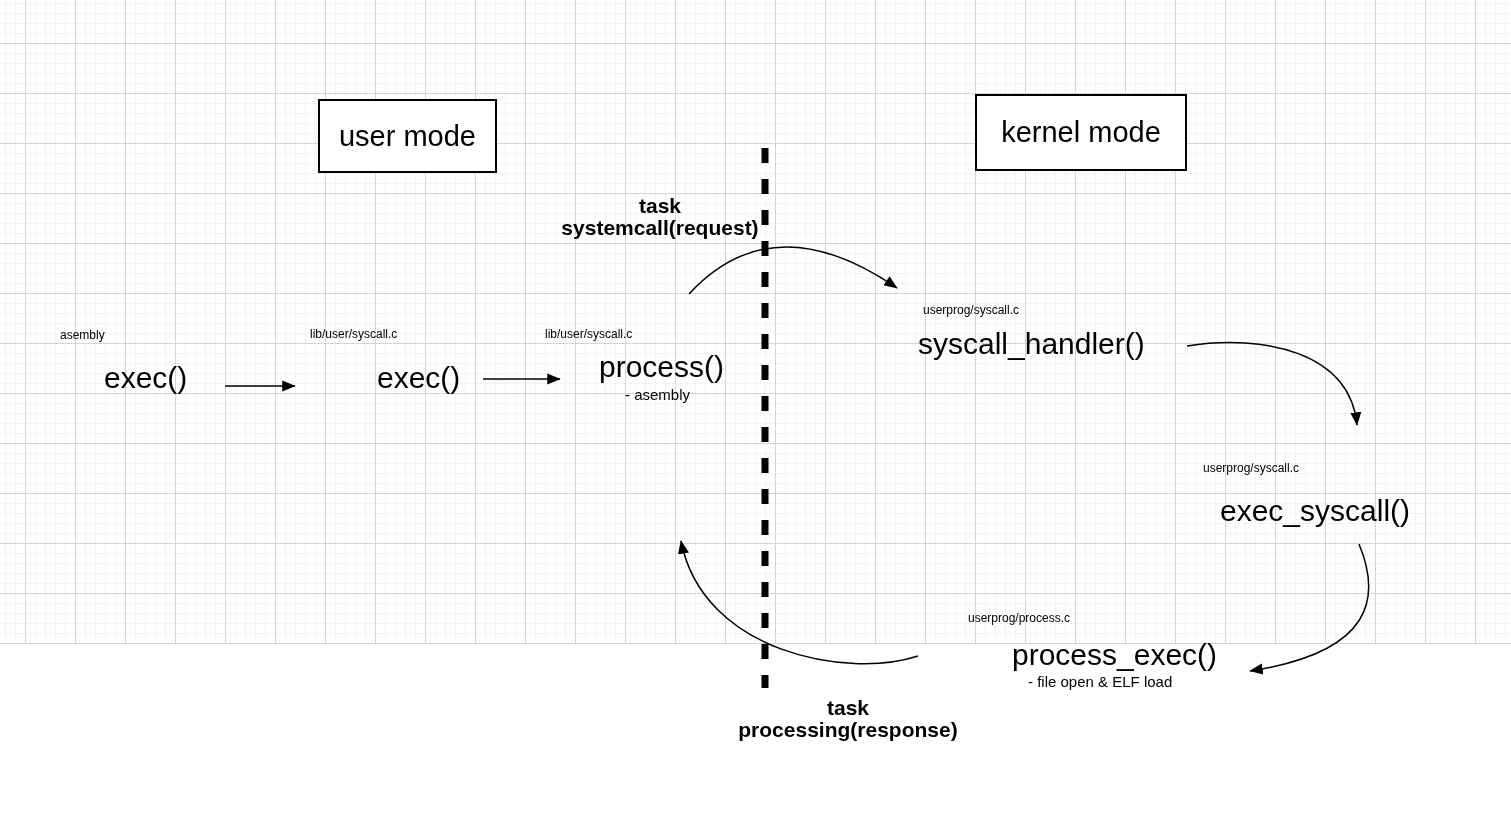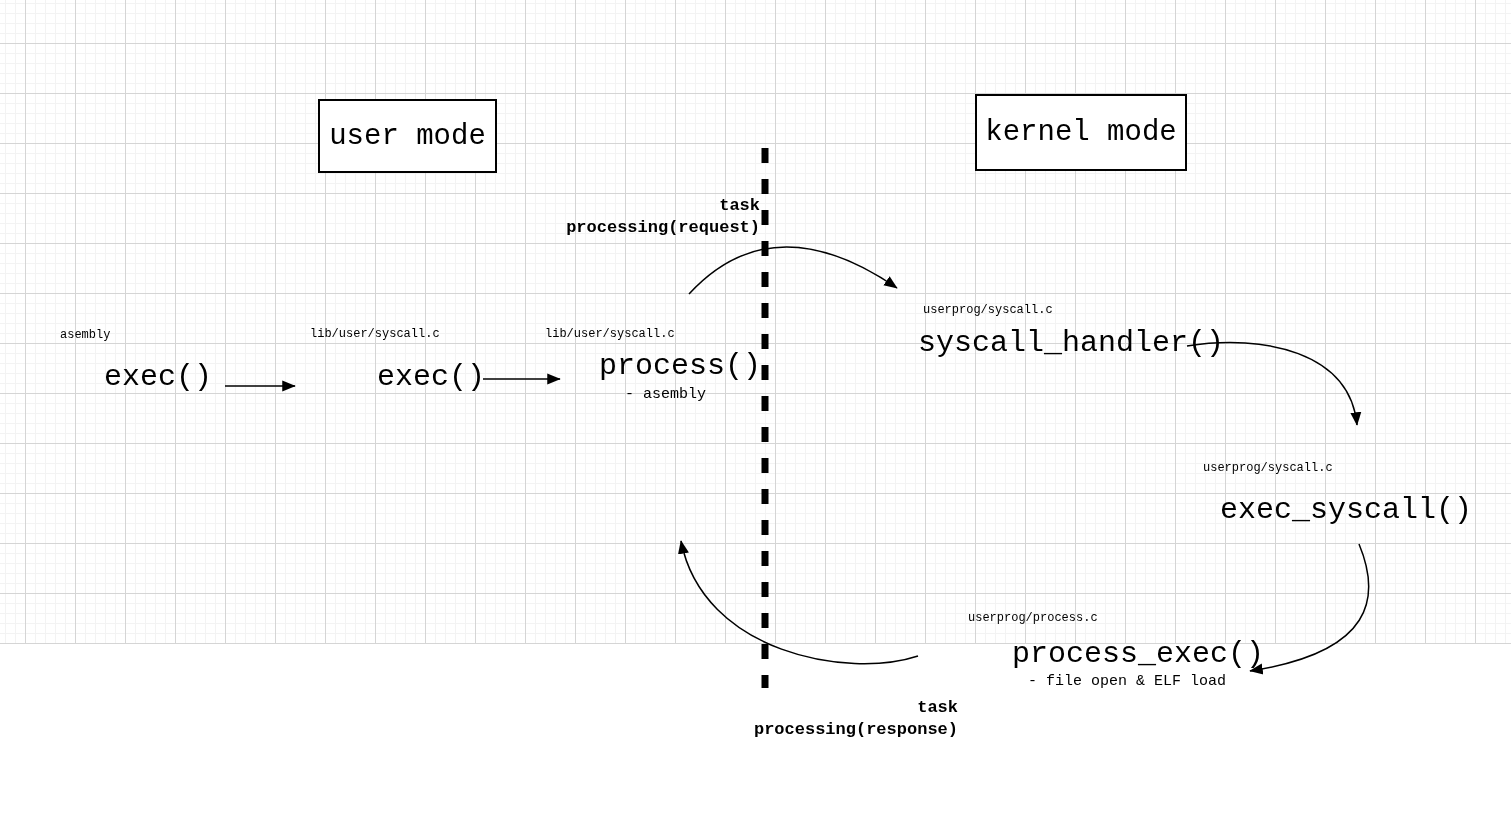--- a/index.html
+++ b/index.html
@@ -22,21 +22,20 @@
     width: 1511px;
     height: 644px;
     background-color: var(--canvas);
     background-image:
       linear-gradient(to right, var(--grid-major) 1px, transparent 1px),
       linear-gradient(to bottom, var(--grid-major) 1px, transparent 1px),
       linear-gradient(to right, var(--grid-minor) 1px, transparent 1px),
       linear-gradient(to bottom, var(--grid-minor) 1px, transparent 1px);
     background-size: 50px 50px, 50px 50px, 10px 10px, 10px 10px;
     background-position: 25px 0, 0 43px, 5px 0, 0 3px;
-    font-family: Liberation Mono, monospace;
   }
   svg.wires {
     position: absolute;
     left: 0; top: 0;
     width: 1511px; height: 832px;
     pointer-events: none;
   }
   svg.wires path, svg.wires line { stroke: var(--ink); fill: none; }
   svg.wires .thin { stroke-width: 1.5px; }
   svg.wires .divider { stroke-width: 7px; stroke-dasharray: 15 16; }
@@ -69,23 +68,23 @@
     white-space: nowrap;
   }
   .note-label {
     position: absolute;
     font-size: 15px;
     line-height: 1.1;
     white-space: nowrap;
   }
   .flow-label {
     position: absolute;
-    font-size: 17px;
+    font-size: 21px;
     font-weight: bold;
-    text-align: right;
+    text-align: center;
     line-height: 22px;
     white-space: nowrap;
   }
 
   #lbl-testcode      { left: 60px;   top: 329px; }
   #fn-exec1          { left: 104px;  top: 361px; }
 
   #lbl-lib1          { left: 310px;  top: 328px; }
   #fn-exec2          { left: 377px;  top: 361px; }
 
@@ -156,21 +155,21 @@
 
   <div class="file-label" id="lbl-userprog-sys2">userprog/syscall.c</div>
   <div class="func-label" id="fn-exec-syscall">exec_syscall()</div>
 
   <div class="file-label" id="lbl-userprog-proc">userprog/process.c</div>
   <div class="func-label" id="fn-process-exec">process_exec()</div>
   <div class="note-label" id="note-fileopen">- file open &amp; ELF load</div>
 
   <div class="flow-label" id="flow-request">
     <div>task</div>
-    <div>processing(request)</div>
+    <div>systemcall(request)</div>
   </div>
 
   <div class="flow-label" id="flow-response">
     <div>task</div>
     <div>processing(response)</div>
   </div>
 
 </div>
 
 </body></html>

